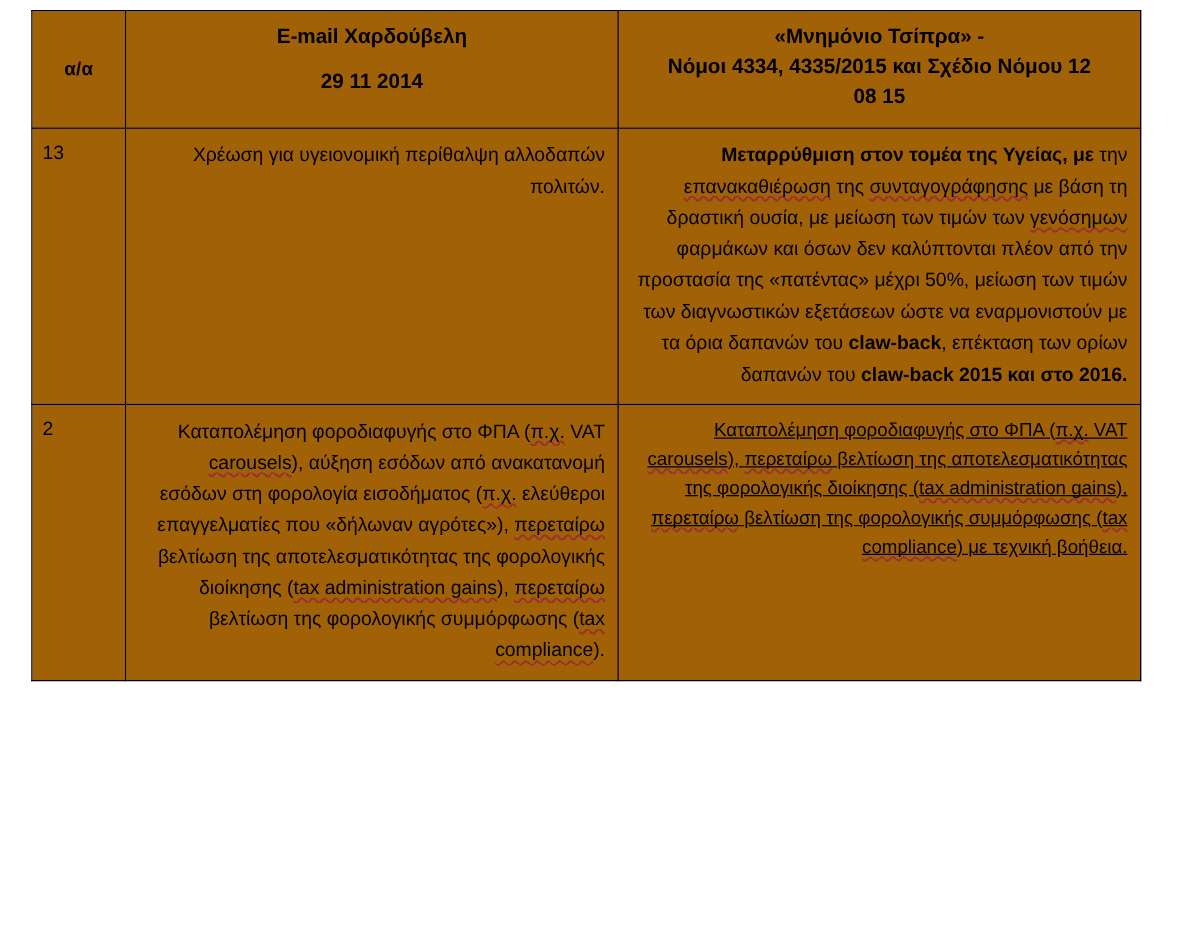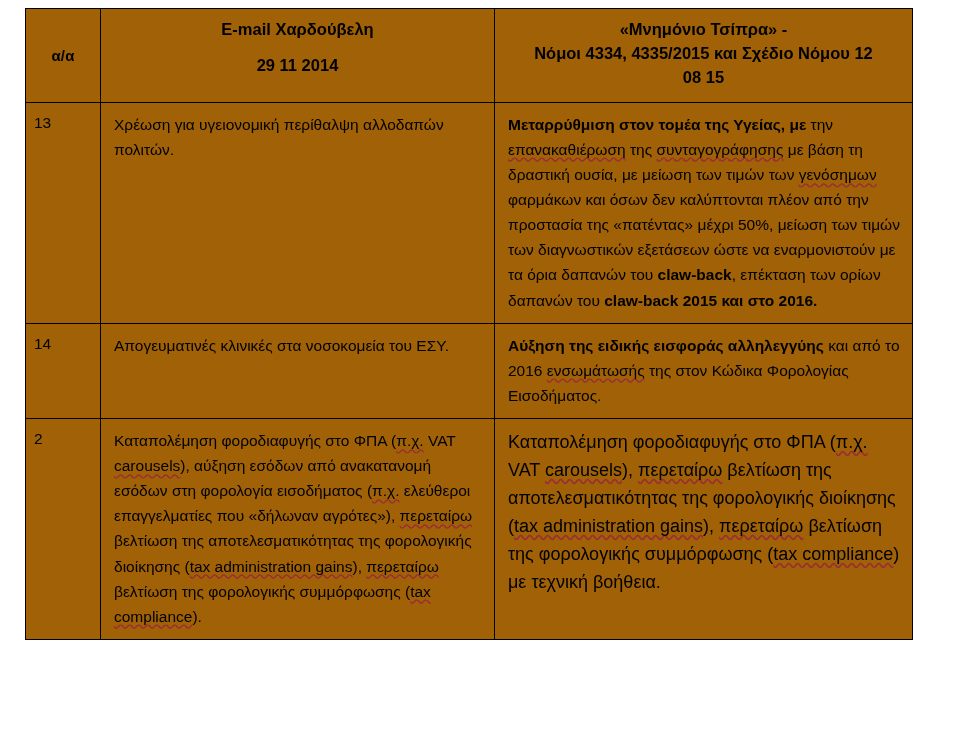--- a/index.html
+++ b/index.html
@@ -70,24 +70,26 @@
   .cell-idx {
     font-size: 15.5px;
     line-height: 1.5;
     padding: 8px 0 8px 8px !important;
     margin-top: 14px;
   }
   .cell-text {
     font-size: 15.5px;
     line-height: 1.62;
     padding: 9px 10px 10px 13px !important;
+    text-align: right;
   }
   .cell-text.compact {
-    font-size: 18px;
+    font-size: 15px;
     line-height: 1.56;
+    text-decoration: underline;
   }
 
   .para { margin: 0; }
   .b { font-weight: bold; }
 
   
   .sp {
     text-decoration: underline wavy #9a3030;
     text-decoration-skip-ink: none;
     text-underline-offset: 2px;
@@ -142,33 +144,20 @@
 
         <td class="cell-text">
           <p class="para">Χρέωση για υγειονομική περίθαλψη αλλοδαπών πολιτών.</p>
         </td>
 
         <td class="cell-text">
           <p class="para"><span class="b">Μεταρρύθμιση στον τομέα της Υγείας, με</span> την <span class="sp">επανακαθιέρωση</span> της <span class="sp">συνταγογράφησης</span> με βάση τη δραστική ουσία, με μείωση των τιμών των <span class="sp">γενόσημων</span> φαρμάκων και όσων δεν καλύπτονται πλέον από την προστασία της «πατέντας» μέχρι 50%, μείωση των τιμών των διαγνωστικών εξετάσεων ώστε να εναρμονιστούν με τα όρια δαπανών του <span class="b">claw-back</span>, επέκταση των ορίων δαπανών του <span class="b">claw-back 2015 και στο 2016.</span></p>
         </td>
       </tr>
 
-      <tr>
-        <td class="cell-idx">
-          <span>14</span>
-        </td>
-
-        <td class="cell-text">
-          <p class="para">Απογευματινές κλινικές στα νοσοκομεία του ΕΣΥ.</p>
-        </td>
-
-        <td class="cell-text">
-          <p class="para"><span class="b">Αύξηση της ειδικής εισφοράς αλληλεγγύης</span> και από το 2016 <span class="sp">ενσωμάτωσής</span> της στον Κώδικα Φορολογίας Εισοδήματος.</p>
-        </td>
-      </tr>
 
       <tr>
         <td class="cell-idx">
           <span>2</span>
         </td>
 
         <td class="cell-text">
           <p class="para">Καταπολέμηση φοροδιαφυγής στο ΦΠΑ (<span class="sp">π.χ.</span> VAT <span class="sp">carousels</span>), αύξηση εσόδων από ανακατανομή εσόδων στη φορολογία εισοδήματος (<span class="sp">π.χ.</span> ελεύθεροι επαγγελματίες που «δήλωναν αγρότες»), <span class="sp">περεταίρω</span> βελτίωση της αποτελεσματικότητας της φορολογικής διοίκησης (<span class="sp">tax administration gains</span>), <span class="sp">περεταίρω</span> βελτίωση της φορολογικής συμμόρφωσης (<span class="sp">tax compliance</span>).</p>
         </td>
 

